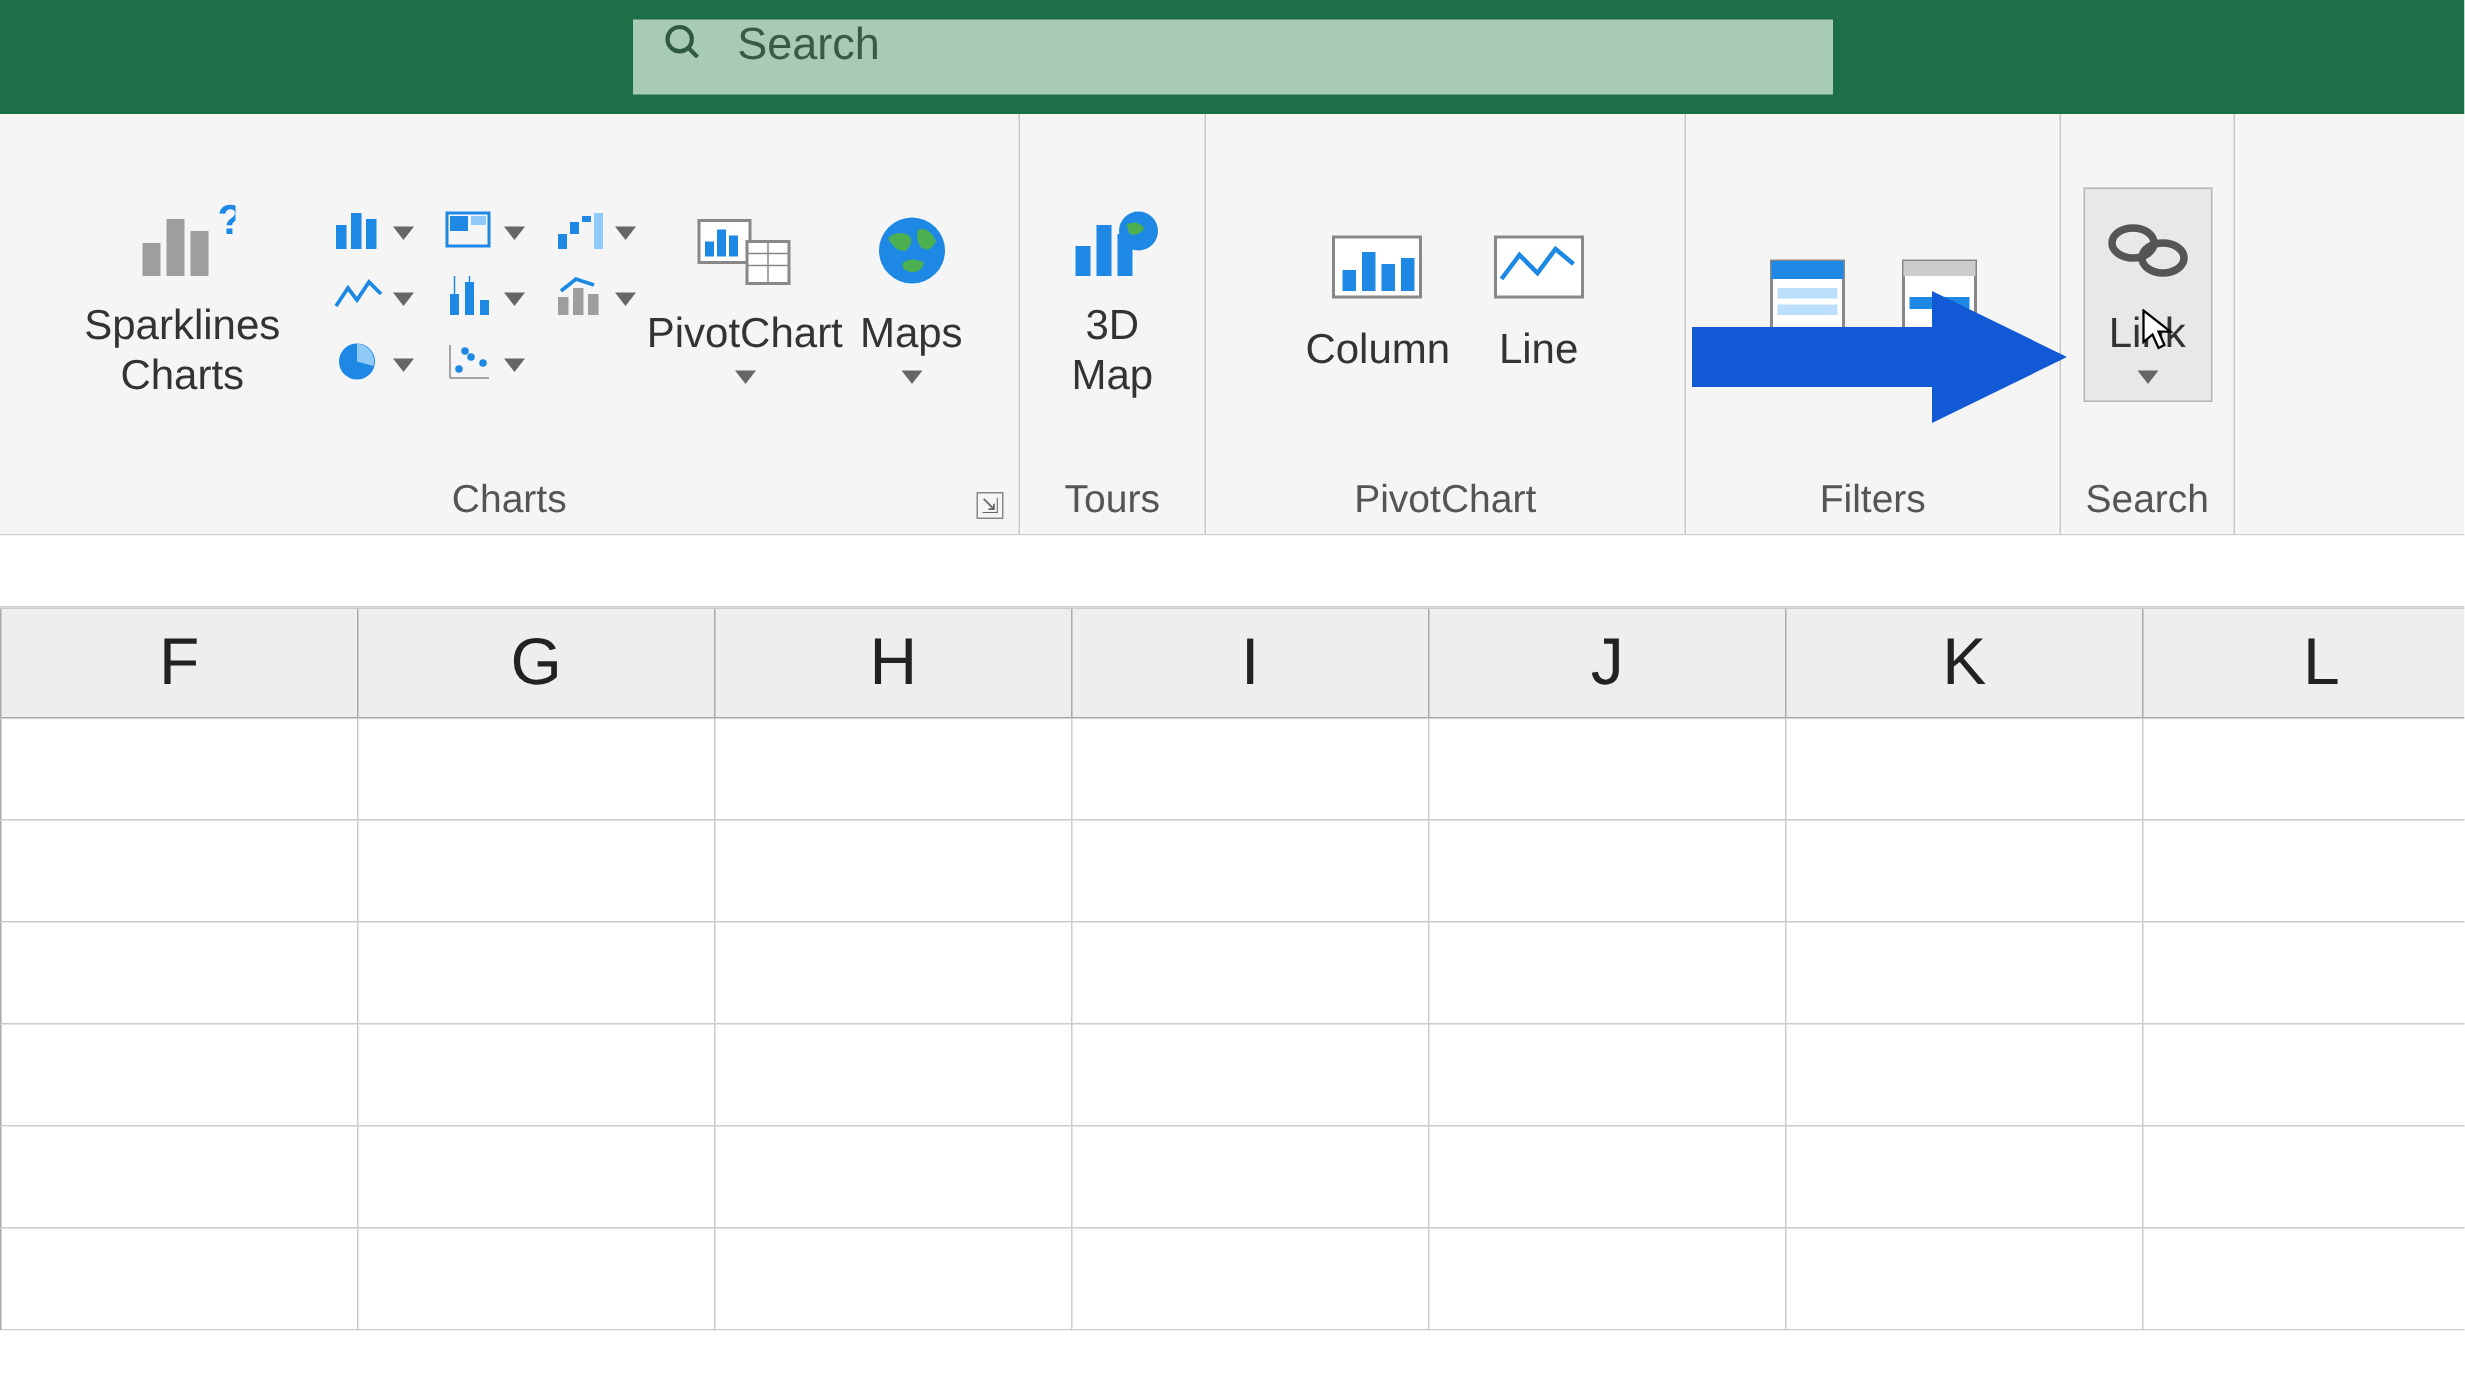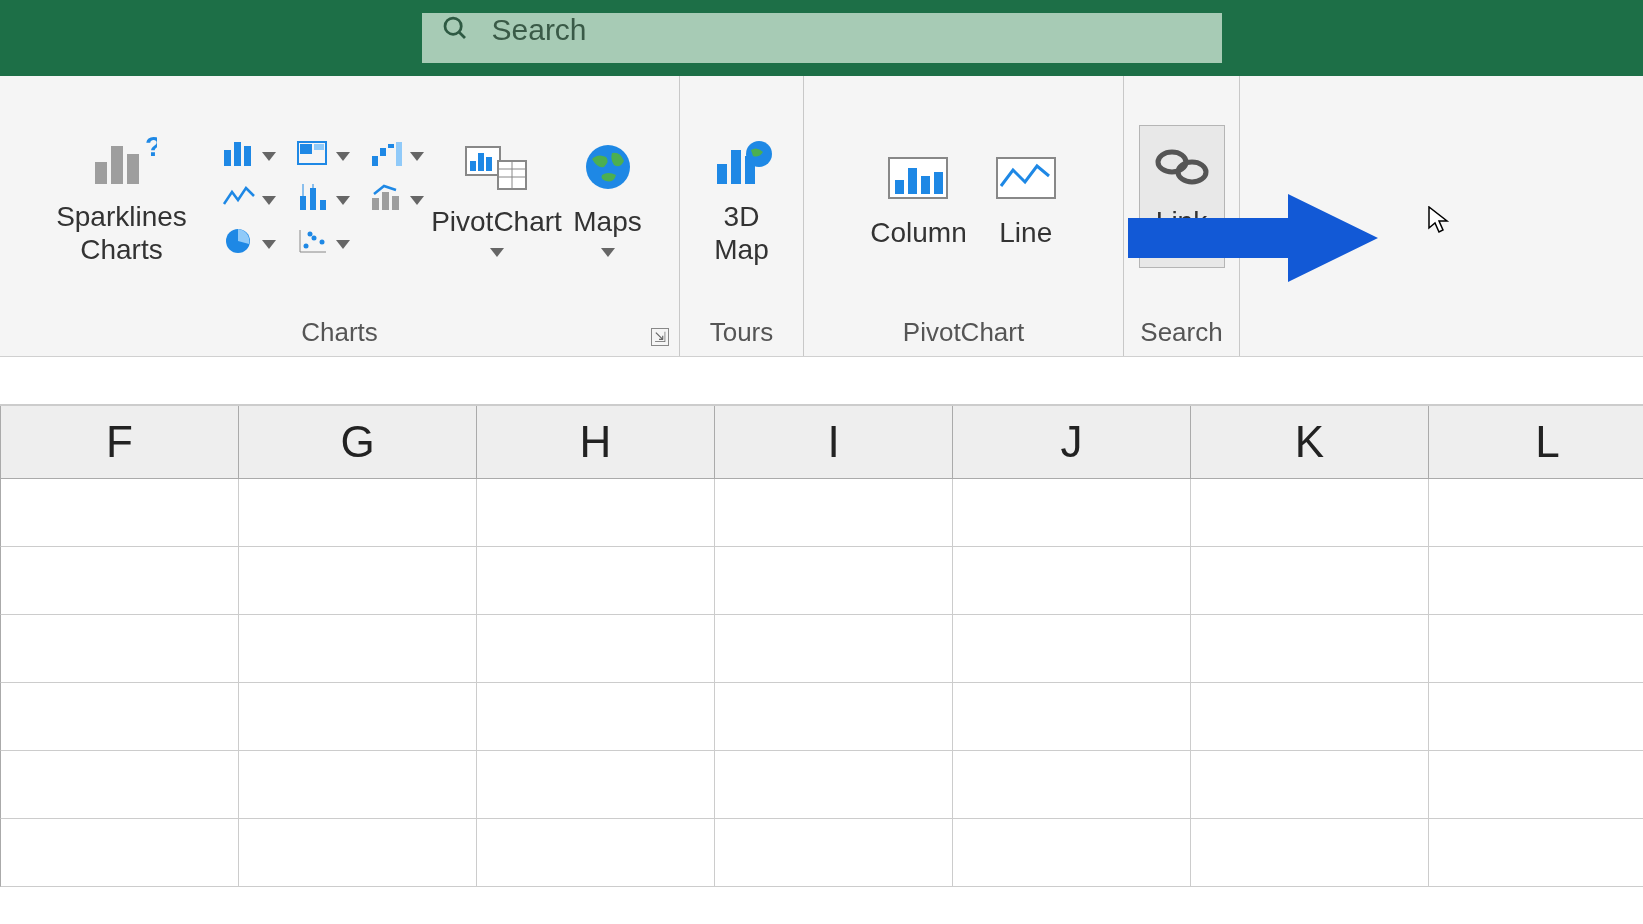--- a/index.html
+++ b/index.html
@@ -230,20 +230,44 @@
                 <rect x="2" y="2" width="58" height="40" fill="#fff" stroke="#888" stroke-width="2"></rect>
                 <polyline points="6,30 18,14 30,26 42,10 54,20" fill="none" stroke="#1e88e5" stroke-width="3"></polyline>
               </svg>
           </span>
           <span class="lbl">Line</span>
         </div>
       </div>
       <div class="group-label">PivotChart</div>
     </div>
 
+    <div class="group" style="width:250px; position:relative">
+      <div class="group-controls">
+        <div class="bigbtn">
+          <span class="icon">
+            <svg width="60" height="54">
+                <rect x="6" y="4" width="48" height="46" fill="#fff" stroke="#888" stroke-width="2"></rect>
+                <rect x="6" y="4" width="48" height="12" fill="#1e88e5"></rect>
+                <rect x="10" y="22" width="40" height="7" fill="#bbdefb"></rect>
+                <rect x="10" y="33" width="40" height="7" fill="#bbdefb"></rect>
+              </svg>
+          </span>
+        </div>
+        <div class="bigbtn">
+          <span class="icon">
+            <svg width="60" height="54">
+                <rect x="6" y="4" width="48" height="46" fill="#fff" stroke="#888" stroke-width="2"></rect>
+                <rect x="6" y="4" width="48" height="10" fill="#ccc"></rect>
+                <rect x="10" y="28" width="40" height="8" fill="#1e88e5"></rect>
+              </svg>
+          </span>
+        </div>
+      </div>
+      <div class="group-label">Filters</div>
+    </div>
 
     <div class="group" style="width:116px">
       <div class="group-controls">
         <div class="bigbtn highlight">
           <span class="icon">
             <svg width="64" height="50" viewBox="0 0 64 50">
               <ellipse cx="22" cy="20" rx="14" ry="10" fill="none" stroke="#555" stroke-width="5"></ellipse>
               <ellipse cx="42" cy="30" rx="14" ry="10" fill="none" stroke="#555" stroke-width="5"></ellipse>
             </svg>
           </span>

